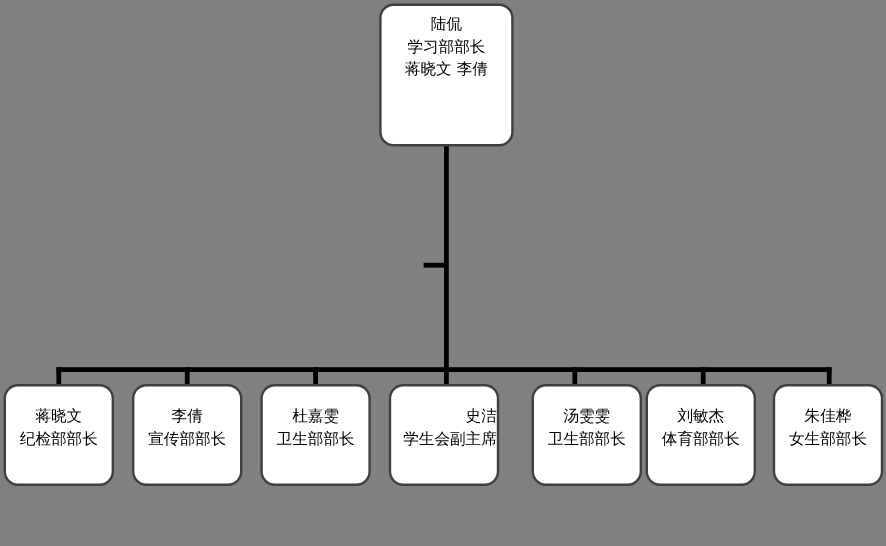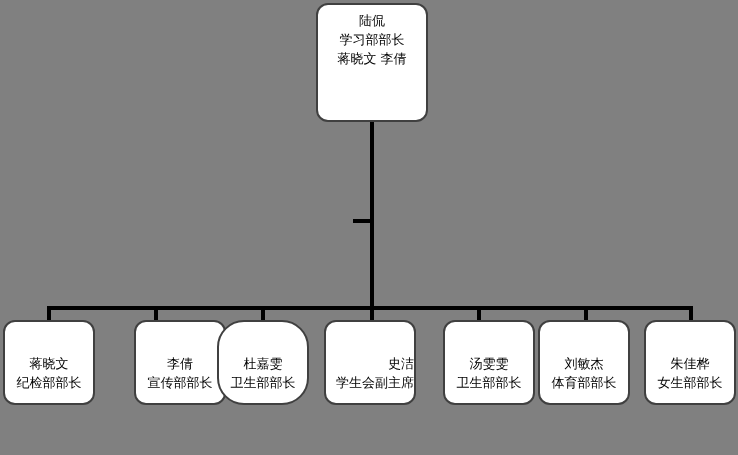--- a/index.html
+++ b/index.html
@@ -50,21 +50,21 @@
     width: 92px;
     height: 77px;
     justify-content: flex-start;
     padding-top: 8px;
   }
   .node-dept {
     top: 320px;
     width: 92px;
     height: 85px;
     justify-content: flex-start;
-    padding-top: 32px;
+    padding-top: 16px;
   }
   .connector {
     position: absolute;
     background: #000000;
   }
   .trunk-main {
     left: 370px;
     top: 120px;
     width: 4px;
     height: 190px;
@@ -103,26 +103,26 @@
   </div>
 
 
   <div id="dept-nodes">
       <div class="connector drop" style="left: 47px;"></div>
       <div class="node node-dept" style="left: 3px;">
         <span class="line">蒋晓文</span>
         <span class="line">纪检部部长</span>
       </div>
       <div class="connector drop" style="left: 154px;"></div>
-      <div class="node node-dept" style="left: 110px; margin-left: 24px;">
+      <div class="node node-dept" style="left: 110px;">
         <span class="line">李倩</span>
         <span class="line">宣传部部长</span>
       </div>
       <div class="connector drop" style="left: 261px;"></div>
-      <div class="node node-dept" style="left: 217px; border-radius: 27px;">
+      <div class="node node-dept" style="left: 217px;">
         <span class="line">杜嘉雯</span>
         <span class="line">卫生部部长</span>
       </div>
       <div class="connector drop" style="left: 370px;"></div>
       <div class="node node-dept" style="left: 324px; align-items: flex-end;">
         <span class="line">史洁</span>
         <span class="line">学生会副主席</span>
       </div>
       <div class="connector drop" style="left: 477px;"></div>
       <div class="node node-dept" style="left: 443px;">

